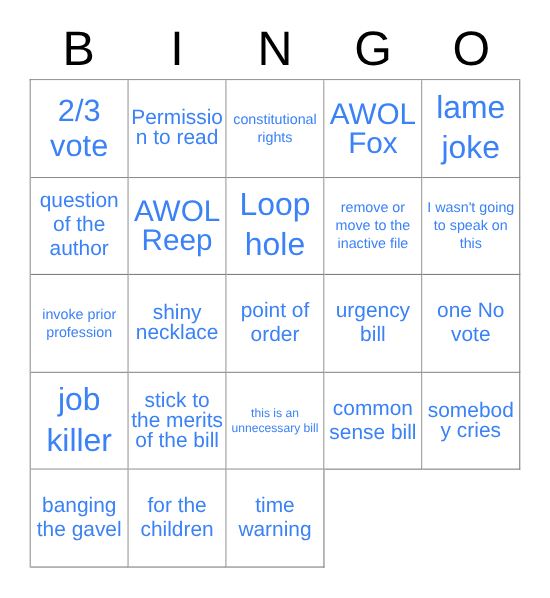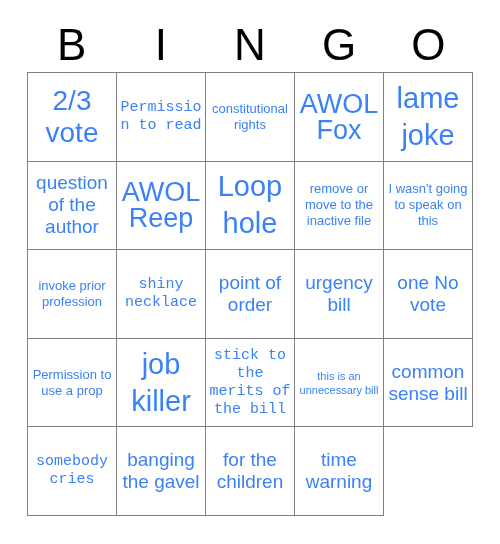--- a/index.html
+++ b/index.html
@@ -74,21 +74,21 @@
     font-weight: 400;
     white-space: normal;
     word-wrap: break-word;
     overflow-wrap: break-word;
   }
   
   .s-xxl .cell-text { font-size: 29px; line-height: 37px; }
   .s-xl  .cell-text { font-size: 28px; line-height: 32px; }
   .s-lg  .cell-text { font-size: 27px; line-height: 26px; }
   .s-md  .cell-text { font-size: 19px; line-height: 22px; }
-  .s-sm  .cell-text { font-size: 15px; line-height: 18px; font-family: Liberation Mono, monospace; }
+  .s-sm  .cell-text { font-size: 19px; line-height: 18px; }
   .s-xs  .cell-text { font-size: 13px; line-height: 16px; }
   .s-xxs .cell-text { font-size: 11px; line-height: 14px; }
 </style>
 </head>
 <body>
 
 <div class="card">
 
   <div class="header-row">
     <div class="header-cell">B</div>
@@ -137,23 +137,20 @@
       </div>
       <div class="cell s-md">
         <span class="cell-text">point of order</span>
       </div>
       <div class="cell s-md">
         <span class="cell-text">urgency bill</span>
       </div>
       <div class="cell s-md">
         <span class="cell-text">one No vote</span>
       </div>
-      <div class="cell s-xs">
-        <span class="cell-text">Permission to use a prop</span>
-      </div>
       <div class="cell s-xxl">
         <span class="cell-text">job killer</span>
       </div>
       <div class="cell s-sm">
         <span class="cell-text">stick to the merits of the bill</span>
       </div>
       <div class="cell s-xxs">
         <span class="cell-text">this is an unnecessary bill</span>
       </div>
       <div class="cell s-md">

